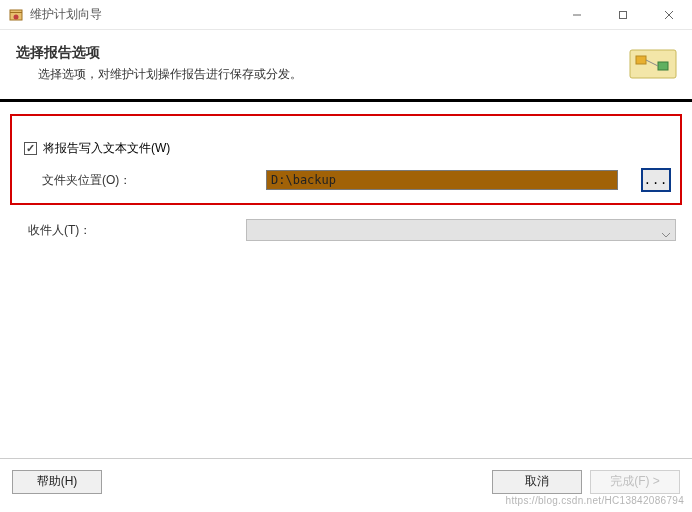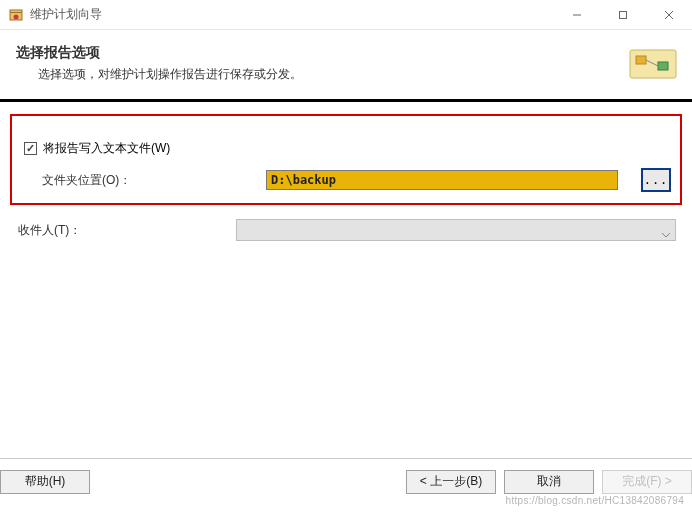--- a/index.html
+++ b/index.html
@@ -86,36 +86,35 @@
     }
     .field-label { width: 200px; color: #333; }
     .textfield {
       flex: 1;
       height: 20px;
       border: 1px solid #7a7a7a;
       padding: 1px 4px;
       font-family: Consolas, monospace;
       font-size: 12px;
       color: #222;
-      background: #eab308;
+      background: #a16207;
       max-width: 360px;
-      font-weight: bold;
     }
     .browse-btn {
       width: 28px; height: 22px;
       border: 1px solid #888;
       background: #e9e9e9;
       outline: 2px solid #0a3a8a;
       outline-offset: -1px;
       display: inline-flex; align-items: center; justify-content: center;
       font-family: monospace; font-size: 12px; letter-spacing: 1px;
     }
 
     .recipient {
-      margin: 14px 0 0 8px;
+      margin: 14px 0 0 18px;
       display: flex; align-items: center; gap: 6px;
     }
     .recipient-select {
       flex: 1;
       height: 22px;
       border: 1px solid #bdbdbd;
       background: #e3e3e3;
       margin-right: 6px;
       position: relative;
     }
@@ -123,21 +122,21 @@
       position: absolute; right: 4px; top: 50%; transform: translateY(-50%);
       width: 10px; height: 6px;
     }
     .recipient-label { width: 212px; color: #333; }
 
     .footer {
       border-top: 1px solid #ccc;
       height: 46px;
       display: flex;
       align-items: center;
-      padding: 0 0;
+      padding: 0 12px;
       gap: 8px;
     }
     .footer .spacer { flex: 1; }
     .btn {
       min-width: 90px;
       height: 24px;
       border: 1px solid #a0a0a0;
       background: #f0f0f0;
       font-size: 12px;
       padding: 0 10px;
@@ -230,18 +229,17 @@
           </svg>
       </span>
     </div>
   </div>
 
 </div>
 
 <div class="footer">
   <button class="btn">帮助(H)</button>
   <div class="spacer"></div>
-  <button class="btn">&lt; 上一步(B)</button>
   <button class="btn">取消</button>
   <button class="btn disabled">完成(F) &gt;</button>
 </div>
 
 <div class="watermark">https://blog.csdn.net/HC13842086794</div>
 
 </body></html>

